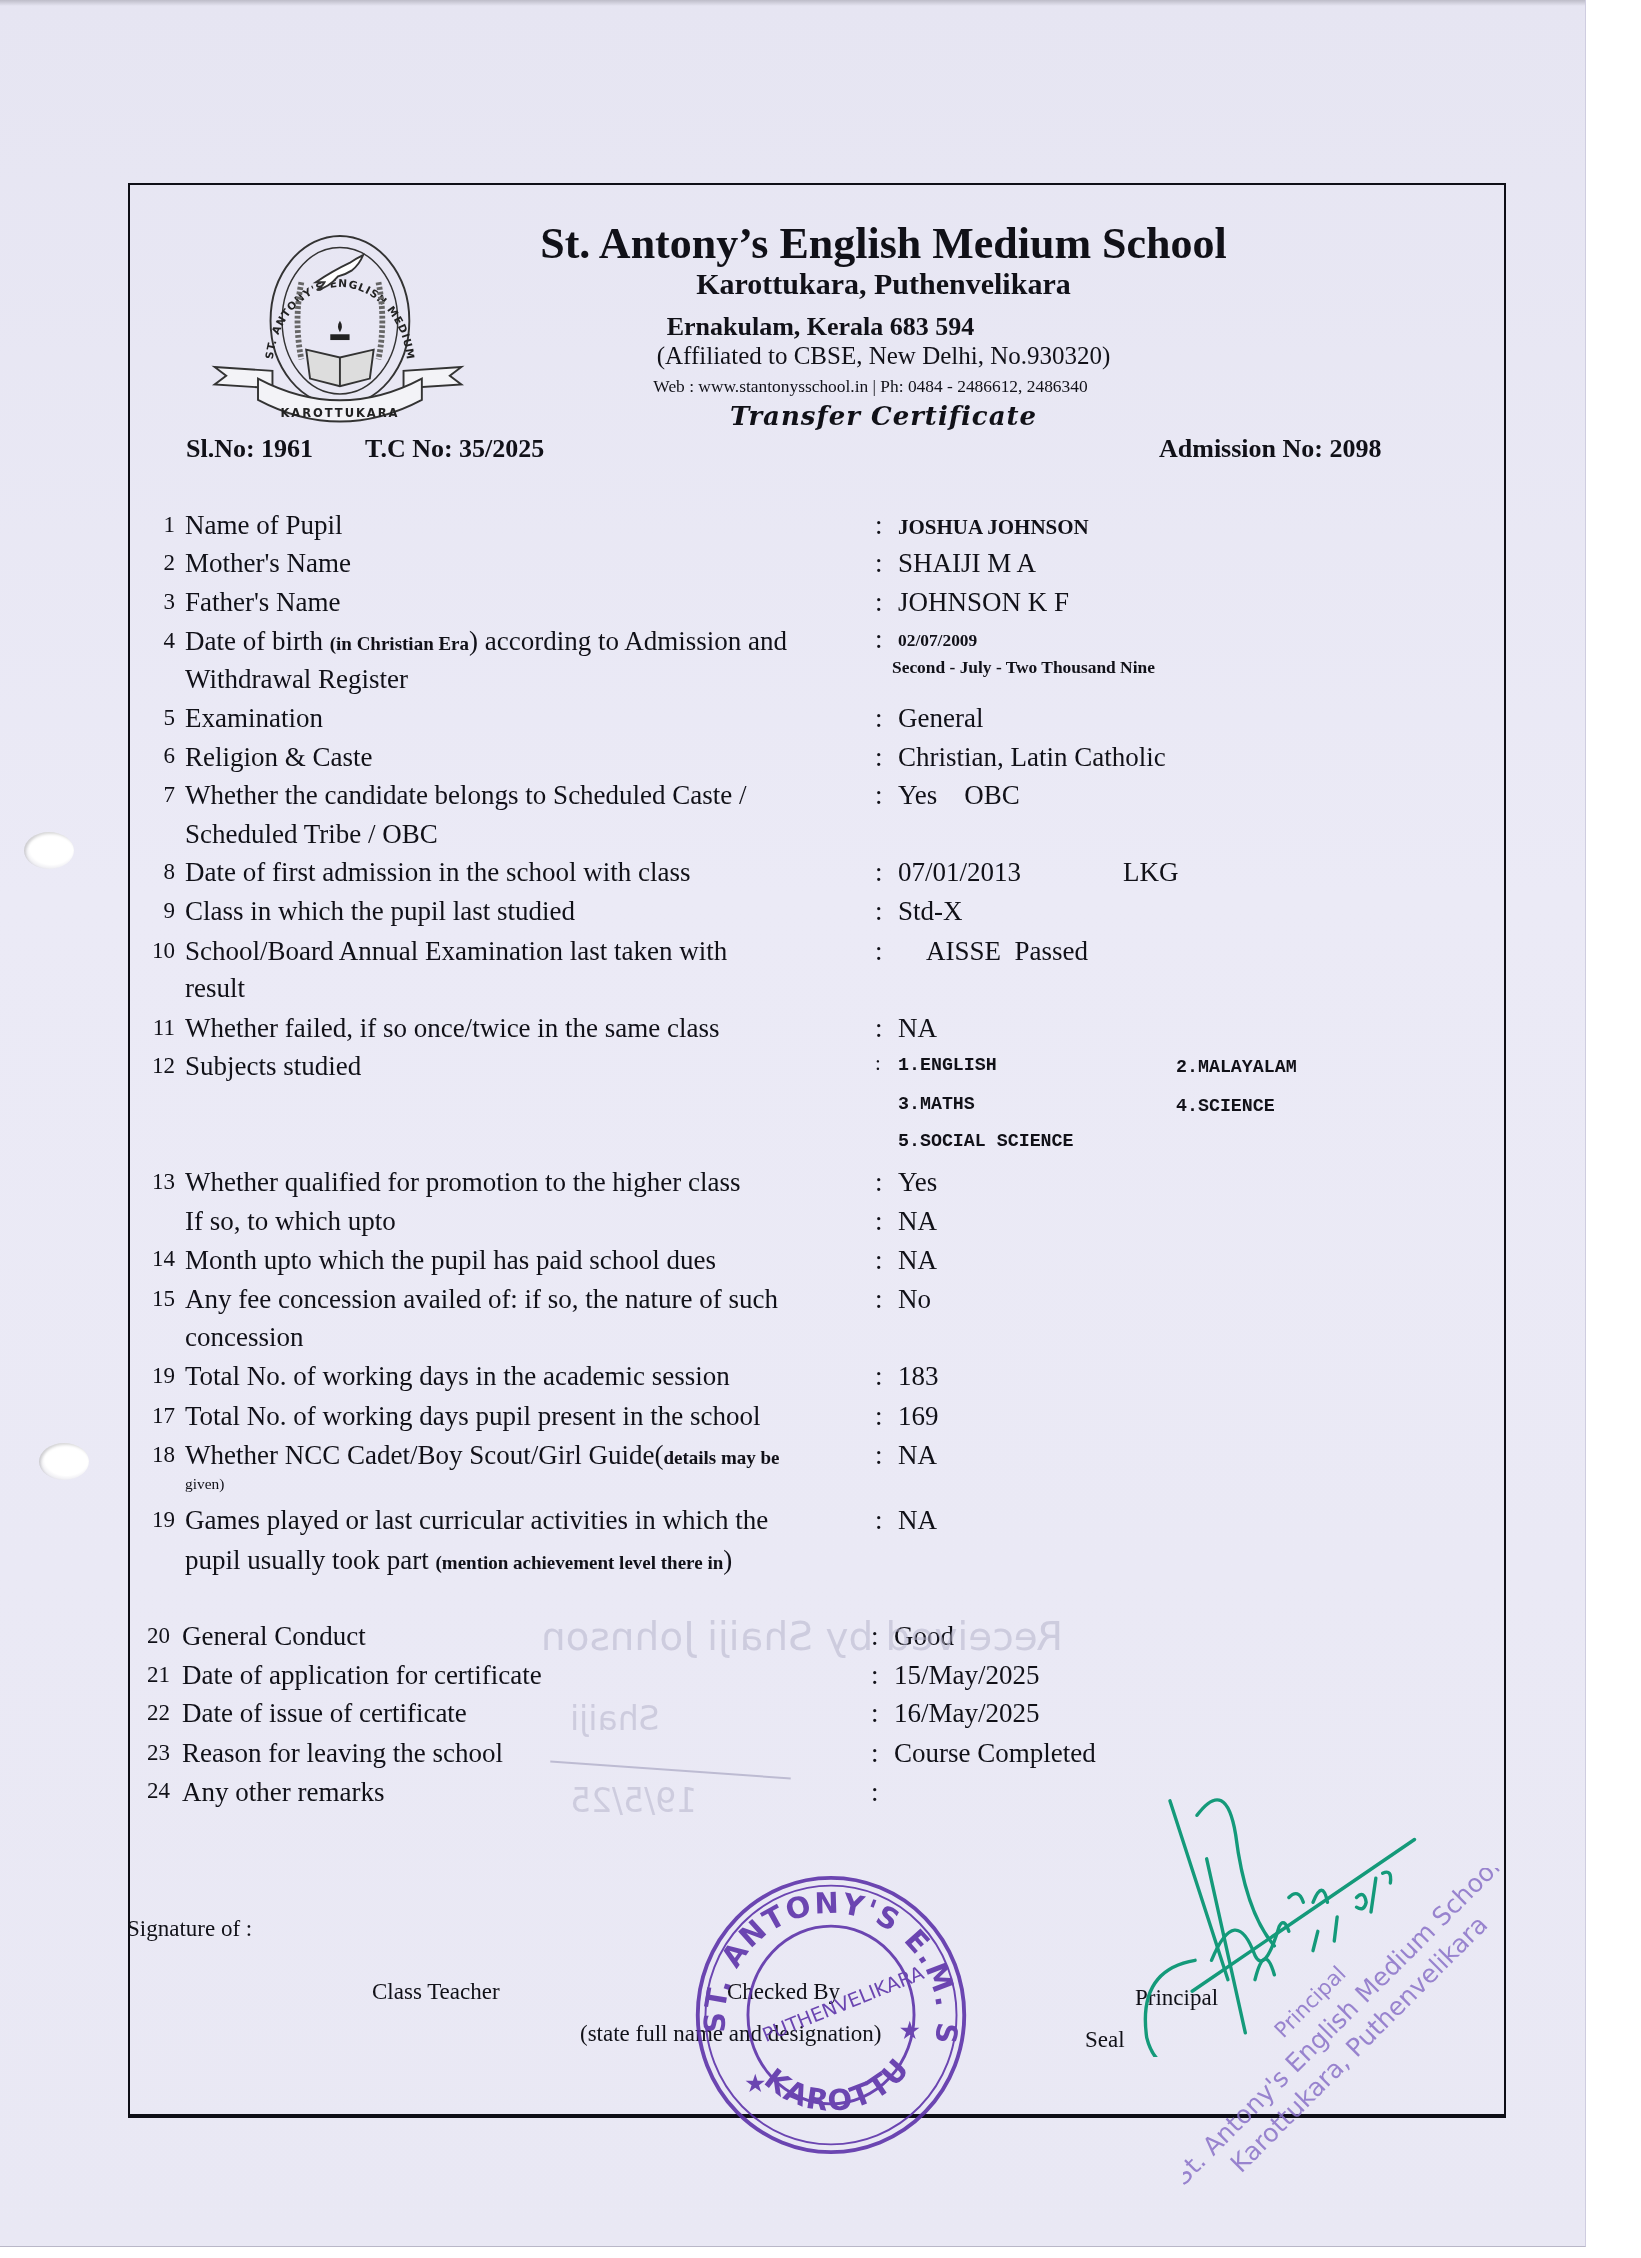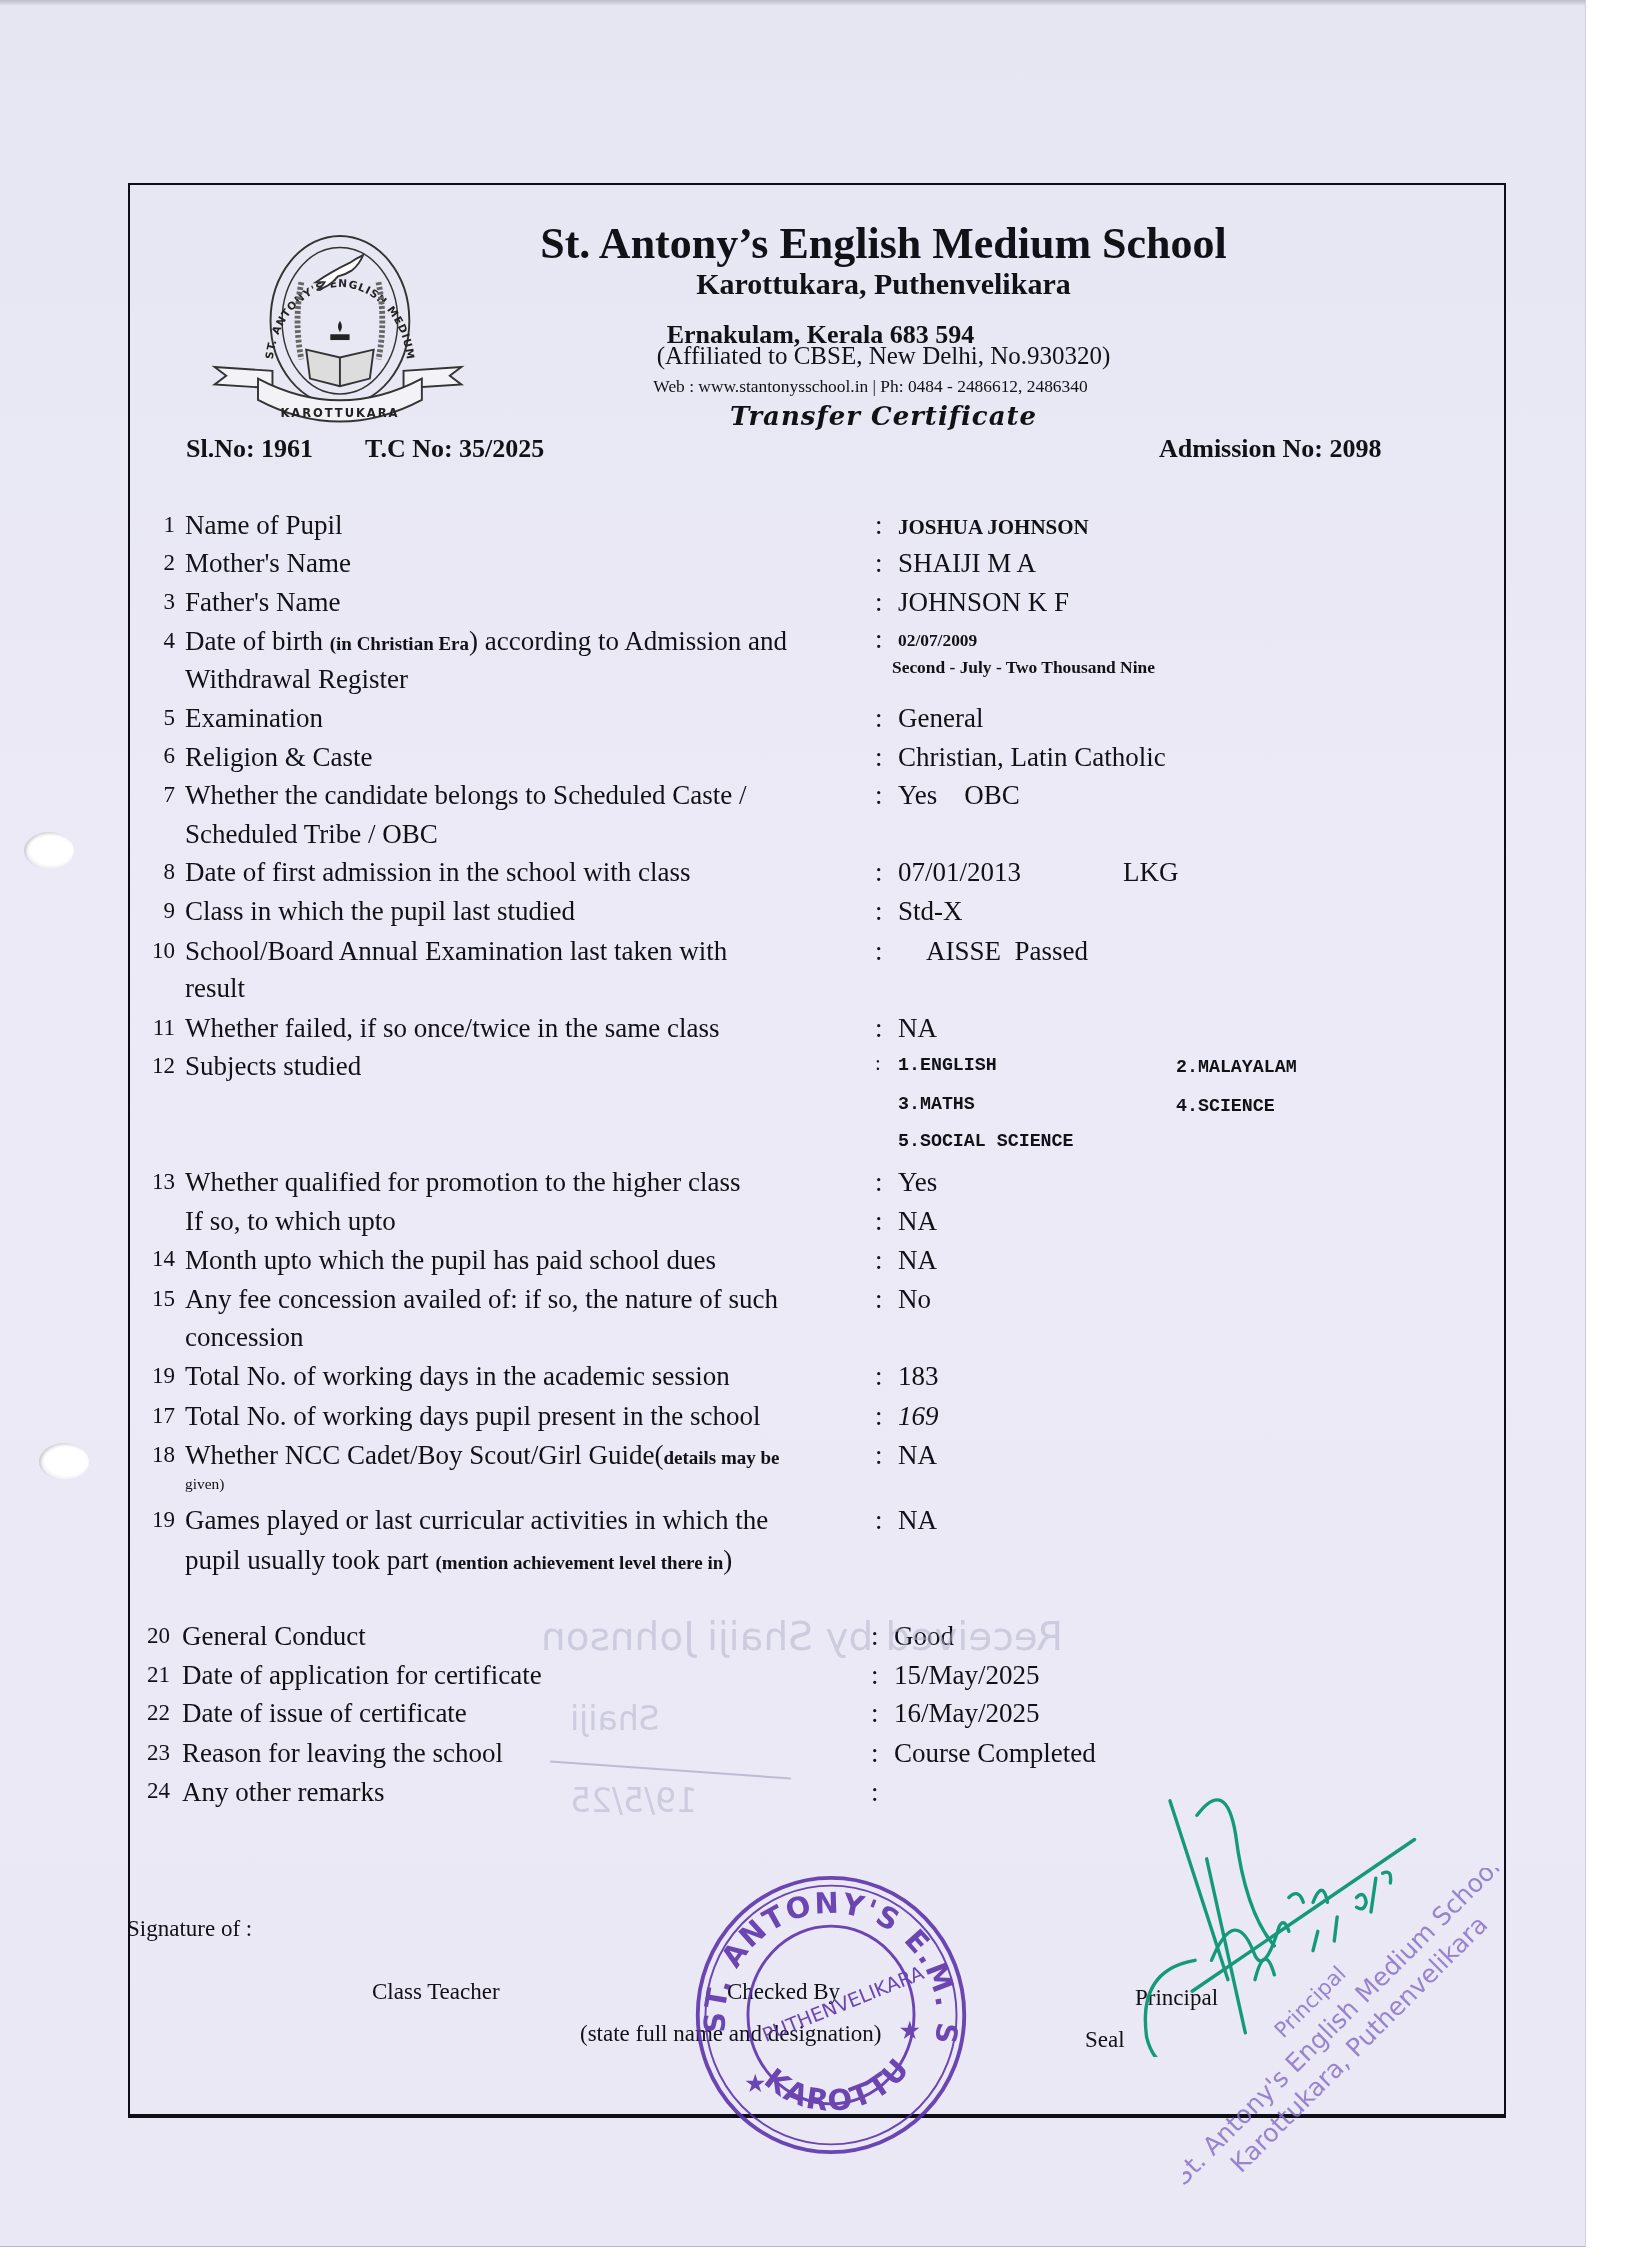--- a/index.html
+++ b/index.html
@@ -22,21 +22,21 @@
     box-shadow: inset 1.9px 1.9px 2.9px rgba(0,0,0,0.15);
   }
   .frame {
     position: absolute; left: 128px; top: 183px; width: 1378px; height: 1935px;
     border: 2.9px solid #0e0e16; border-bottom-width: 4.8px; box-sizing: border-box;
   }
   .abs { position: absolute; white-space: nowrap; }
   .logo { position: absolute; left: 205px; top: 224px; width: 266px; height: 208px; }
   .h-title { font-size: 44px; font-weight: bold; left: 0; width: 1641px; text-align: center; top: 218px; padding-left: 126px; box-sizing: border-box; }
   .h-sub { font-size: 30px; font-weight: bold; top: 267px; left:0; width:1641px; text-align:center; padding-left:126px; box-sizing:border-box; }
-  .h-addr { font-size: 26px; font-weight: bold; top: 312px; left:0; width:1641px; text-align:center; box-sizing:border-box;margin-top:8px; }
+  .h-addr { font-size: 26px; font-weight: bold; top: 312px; left:0; width:1641px; text-align:center; box-sizing:border-box; }
   .h-aff { font-size: 25px; top: 342px; left:0; width:1641px; text-align:center; padding-left:126px; box-sizing:border-box; }
   .h-web { font-size: 17.4px; top: 376px; left:0; width:1641px; text-align:center; padding-left:100px; box-sizing:border-box; }
   .h-tc { font-size: 26px; font-weight: bold; top: 401px; left:0; width:1641px; text-align:center; padding-left:126px; box-sizing:border-box; letter-spacing: 1px; font-style: italic; font-family: "DejaVu Serif", serif; }
   .ref { font-size: 26px; font-weight: bold; top: 434px; }
   .row-num { font-size: 23px; position: absolute; left: 140px; width: 35px; text-align: right; }
   .row-label { font-size: 27px; position: absolute; left: 185px; white-space: nowrap; }
   .row-label small { font-size: 19px; font-weight: bold; }
   .colon { font-size: 27px; position: absolute; left: 875px; }
   .val { font-size: 27px; position: absolute; left: 898px; white-space: nowrap; }
   .val.bold { font-weight: bold; font-size: 21px; }
@@ -222,21 +222,21 @@
     <span class="row-num" style="top:1363px;">19</span>
     <span class="row-label" style="top:1361px;">Total No. of working days in the academic session</span>
     <span class="colon" style="top:1361px;">:</span>
     <span class="val" style="top:1361px;">183</span>
   </div>
 
   <div>
     <span class="row-num" style="top:1403px;">17</span>
     <span class="row-label" style="top:1401px;">Total No. of working days pupil present in the school</span>
     <span class="colon" style="top:1401px;">:</span>
-    <span class="val" style="top:1401px;font-style:italic;">169</span>
+    <span class="val" style="top:1401px;">169</span>
   </div>
 
   <div>
     <span class="row-num" style="top:1442px;">18</span>
     <span class="row-label" style="top:1440px;"><span>Whether NCC Cadet/Boy Scout/Girl Guide(</span><small>details may be</small></span>
     <span class="row-label" style="top:1475px; font-size:15.4px;">given)</span>
     <span class="colon" style="top:1440px;">:</span>
     <span class="val" style="top:1440px;">NA</span>
   </div>
 

